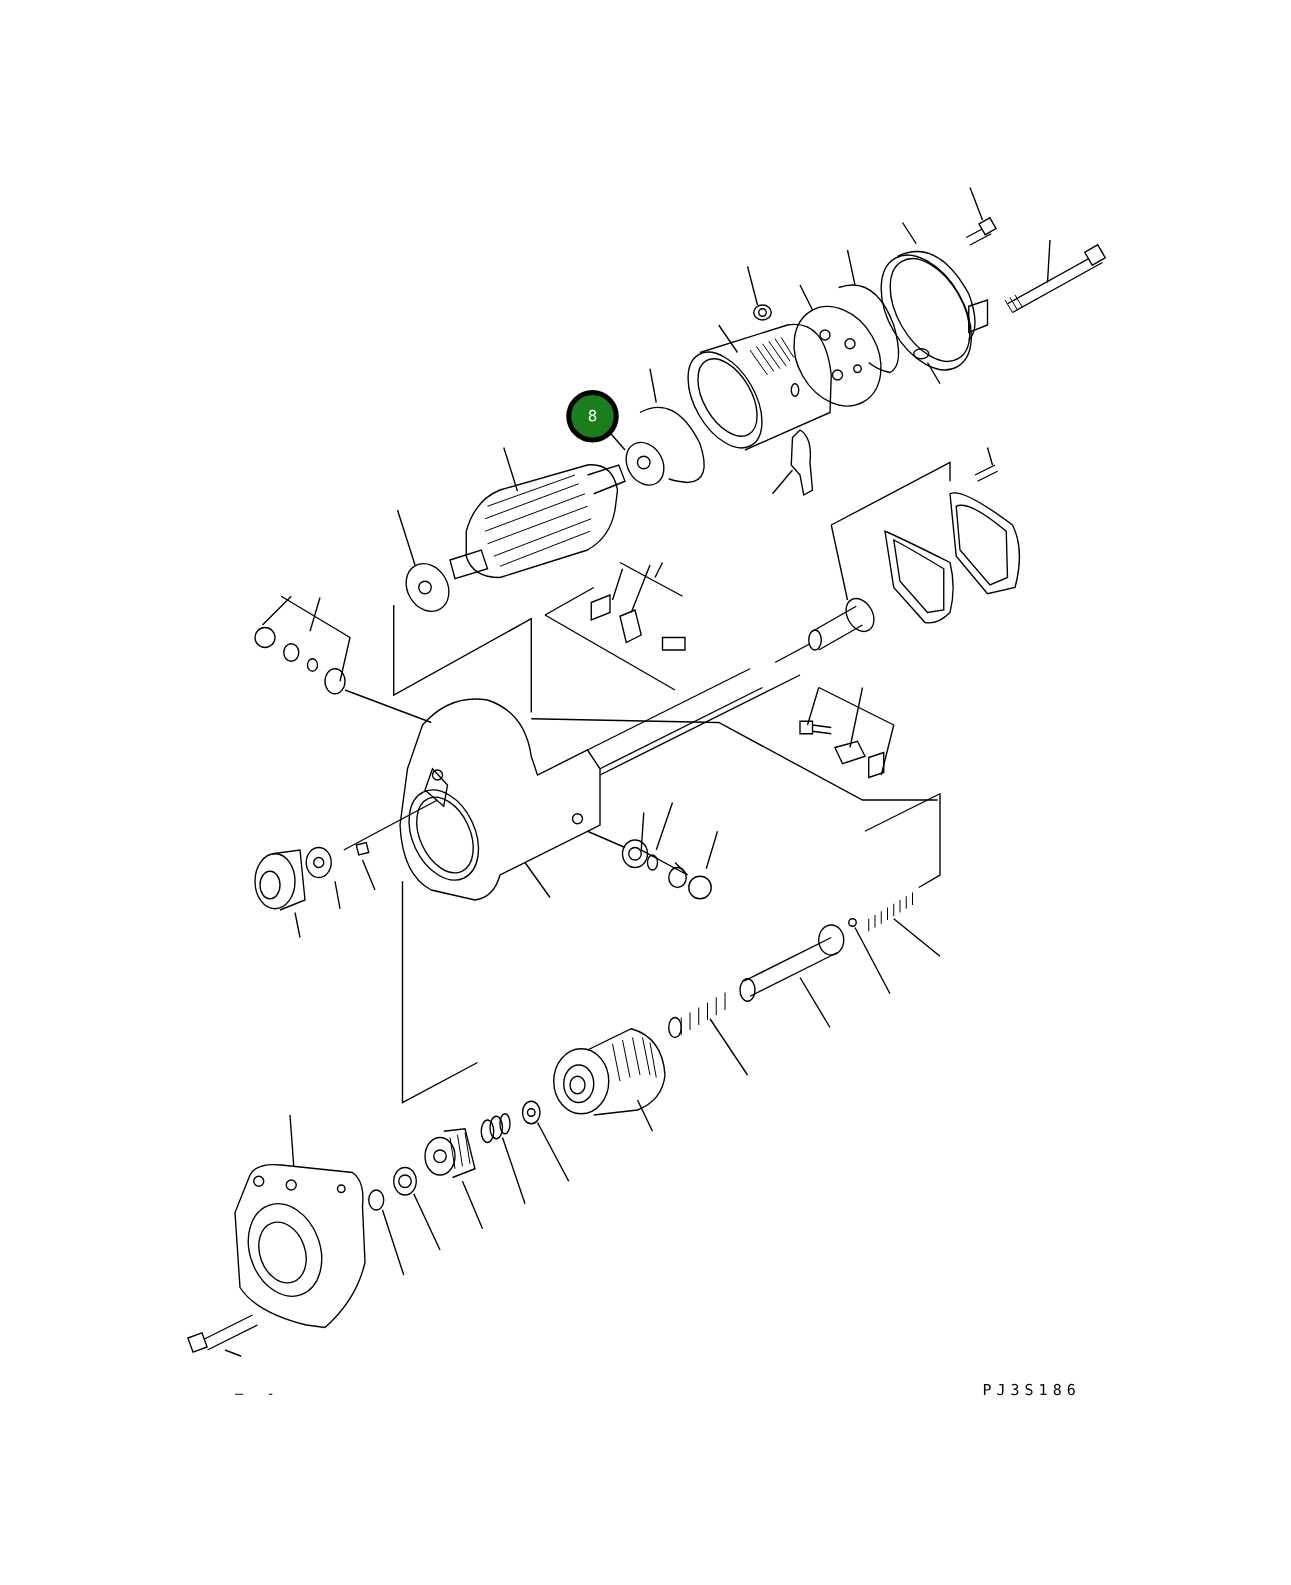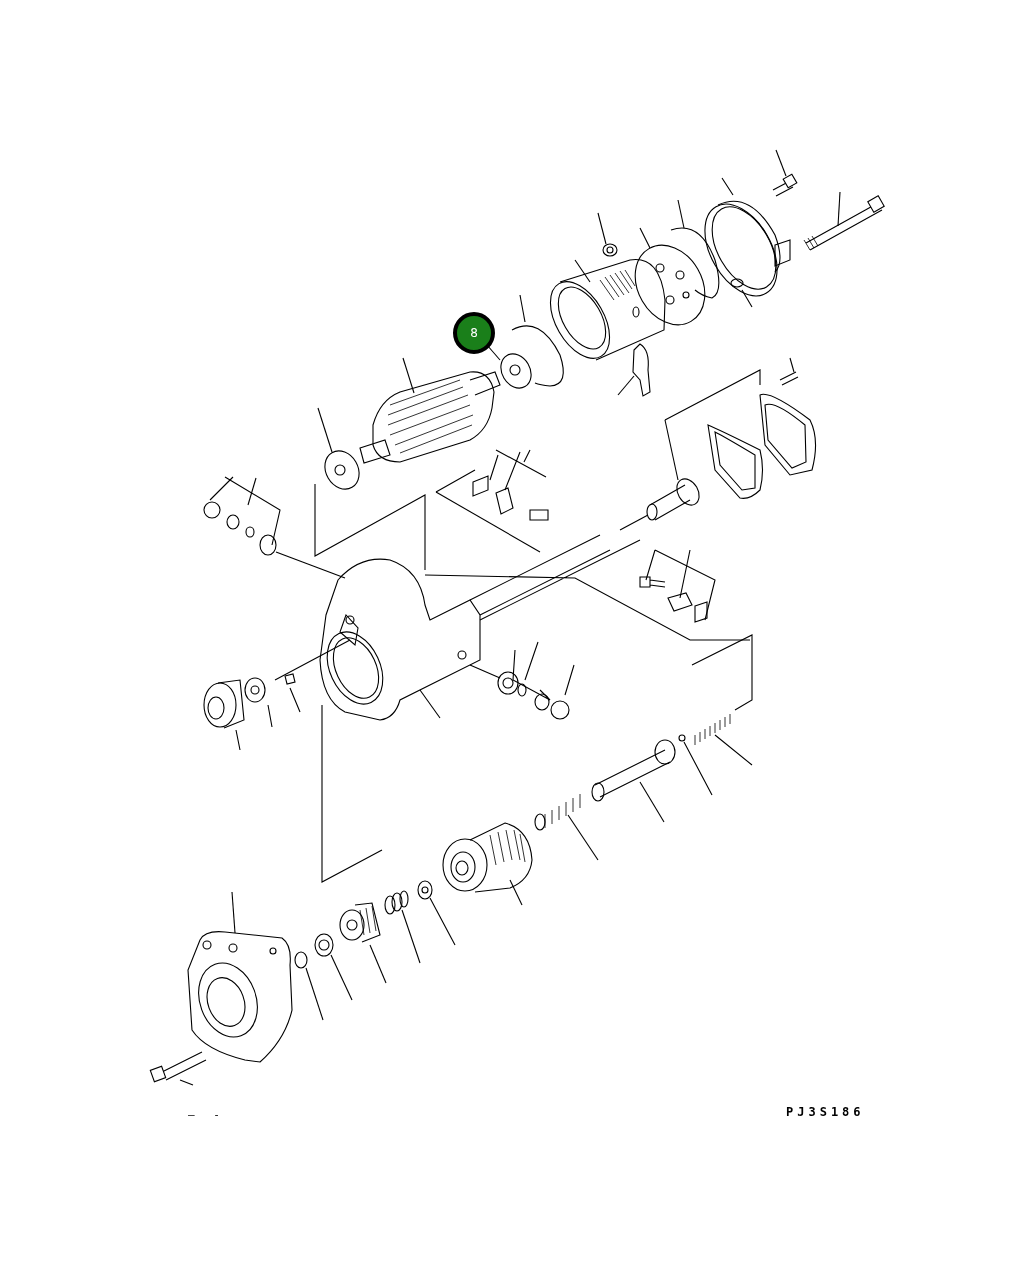--- a/index.html
+++ b/index.html
@@ -11,21 +11,21 @@
   svg .ld { stroke: #000; stroke-width: 0.8; fill: none; }
   #callout {
     position: absolute; left: 453px; top: 312px; width: 34px; height: 34px;
     border-radius: 50%; background: #1a7f1a; border: 4px solid #000;
     color: #fff; font-family: "DejaVu Sans", sans-serif; font-size: 12px;
     display: flex; align-items: center; justify-content: center; box-sizing: content-box;
     cursor: pointer;
   }
   #ref-code {
     position: absolute; left: 786px; top: 1105px; font-size: 12px;
-    letter-spacing: 4px; color: #000; font-weight: bold;
+    letter-spacing: 4px; color: #000;
   }
   #scale-mark {
     position: absolute; left: 188px; top: 1108px; font-size: 11px; color: #000;
     letter-spacing: 6px;
   }
 </style>
 </head>
 <body>
 
 <div id="diagram">

